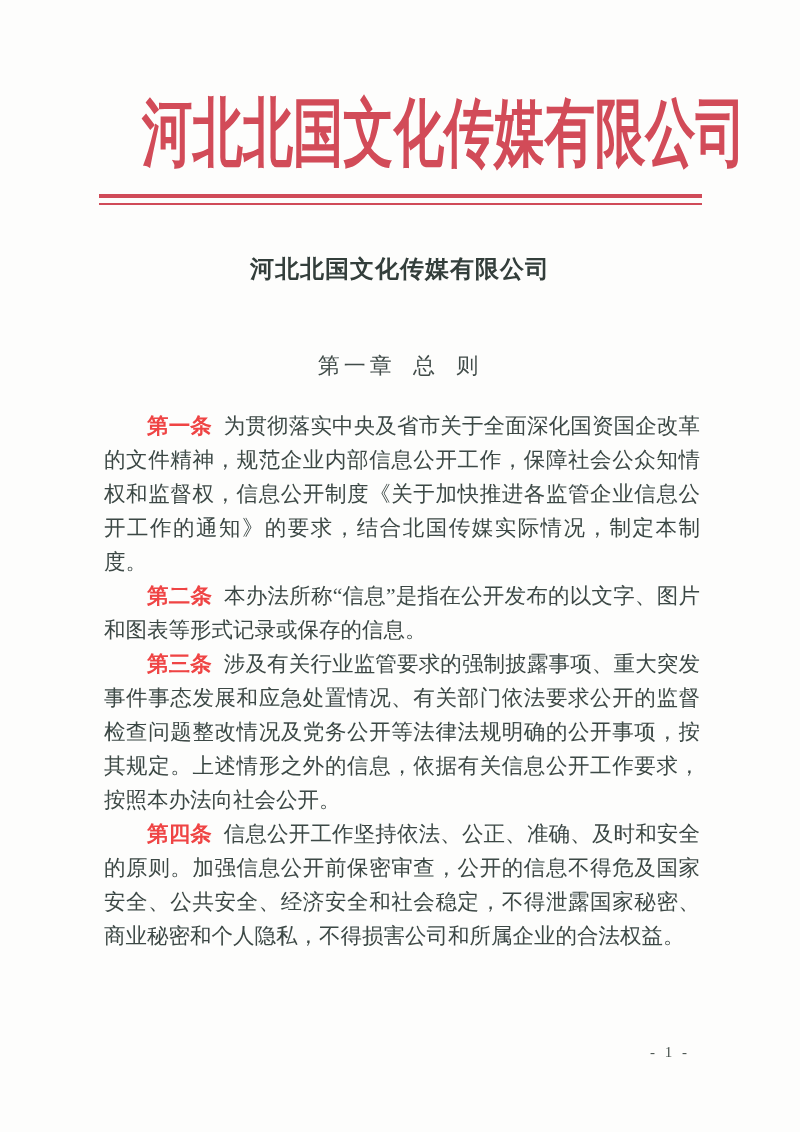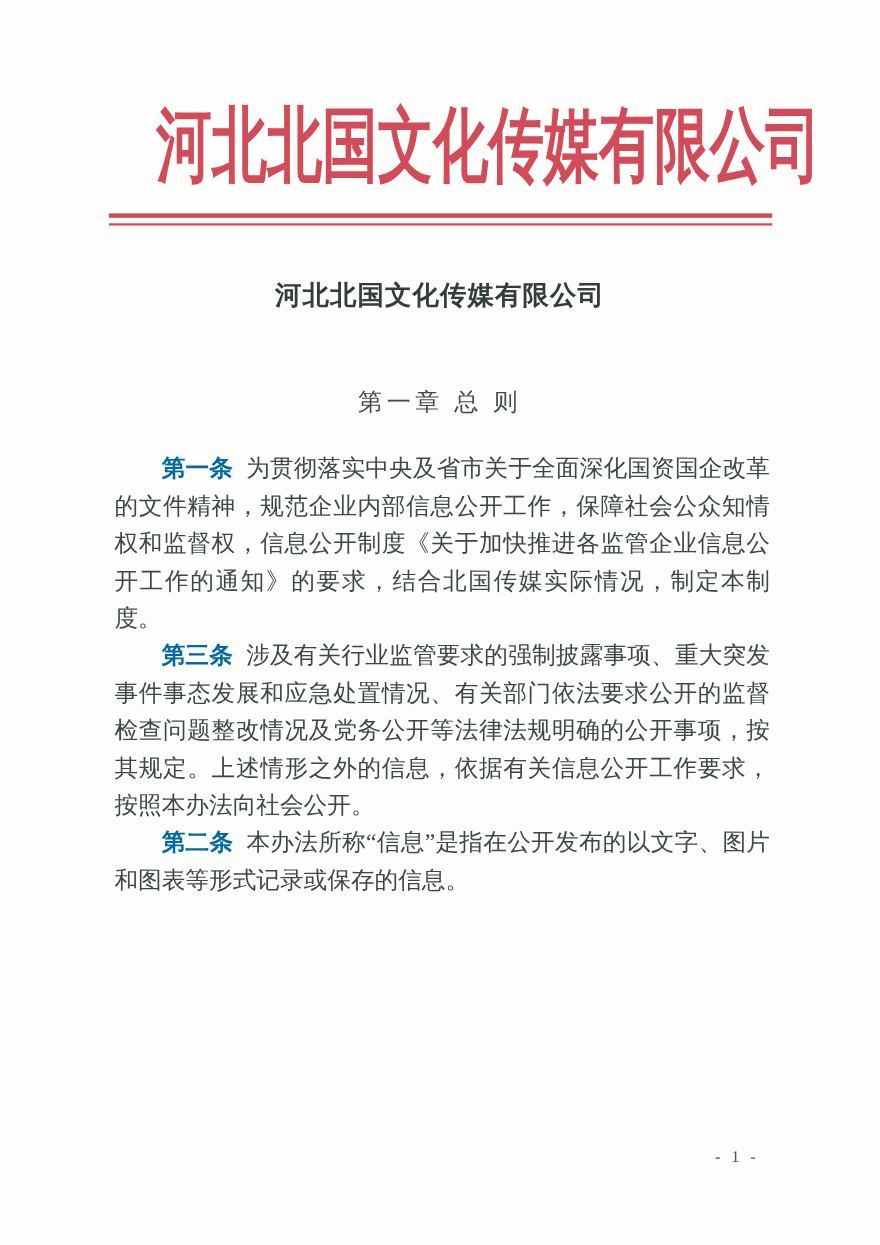--- a/index.html
+++ b/index.html
@@ -60,41 +60,41 @@
   }
   
   .chapter {
     position: absolute;
     top: 351px;
     left: 0;
     right: 0;
     text-align: center;
     font-size: 22px;
     color: #404b48;
-    font-family: Liberation Serif, serif;
+    font-family: Liberation Mono, monospace;
     letter-spacing: 4px;
   }
   
   .body-text {
     position: absolute;
     top: 409px;
     left: 104px;
     width: 596px;
     font-size: 21.5px;
     line-height: 34px;
     color: #3c4845;
     text-align: justify;
   }
   .para {
     margin: 0;
     text-indent: 2em;
   }
   .para-lead {
     font-weight: bold;
-    color: #0369a1;
+    color: #ef4444;
     margin-right: 0.55em;
   }
   
   .page-number {
     position: absolute;
     top: 1044px;
     left: 620px;
     width: 100px;
     text-align: center;
     font-size: 15px;
@@ -116,19 +116,20 @@
   <div class="rule rule-thin"></div>
 
   <div class="doc-title">
     <div>河北北国文化传媒有限公司</div>
   </div>
 
   <div class="chapter">第一章 总 则</div>
 
   <div class="body-text">
       <p class="para"><span class="para-lead">第一条</span><span class="para-text">为贯彻落实中央及省市关于全面深化国资国企改革的文件精神，规范企业内部信息公开工作，保障社会公众知情权和监督权，信息公开制度《关于加快推进各监管企业信息公开工作的通知》的要求，结合北国传媒实际情况，制定本制度。</span></p>
+      <p class="para"><span class="para-lead">第二条</span><span class="para-text">本办法所称“信息”是指在公开发布的以文字、图片和图表等形式记录或保存的信息。</span></p>
       <p class="para"><span class="para-lead">第三条</span><span class="para-text">涉及有关行业监管要求的强制披露事项、重大突发事件事态发展和应急处置情况、有关部门依法要求公开的监督检查问题整改情况及党务公开等法律法规明确的公开事项，按其规定。上述情形之外的信息，依据有关信息公开工作要求，按照本办法向社会公开。</span></p>
-      <p class="para"><span class="para-lead">第二条</span><span class="para-text">本办法所称“信息”是指在公开发布的以文字、图片和图表等形式记录或保存的信息。</span></p>
+      <p class="para"><span class="para-lead">第四条</span><span class="para-text">信息公开工作坚持依法、公正、准确、及时和安全的原则。加强信息公开前保密审查，公开的信息不得危及国家安全、公共安全、经济安全和社会稳定，不得泄露国家秘密、商业秘密和个人隐私，不得损害公司和所属企业的合法权益。</span></p>
     </div>
 
   <div class="page-number">- 1 -</div>
 
 </div>
 
 </body></html>

